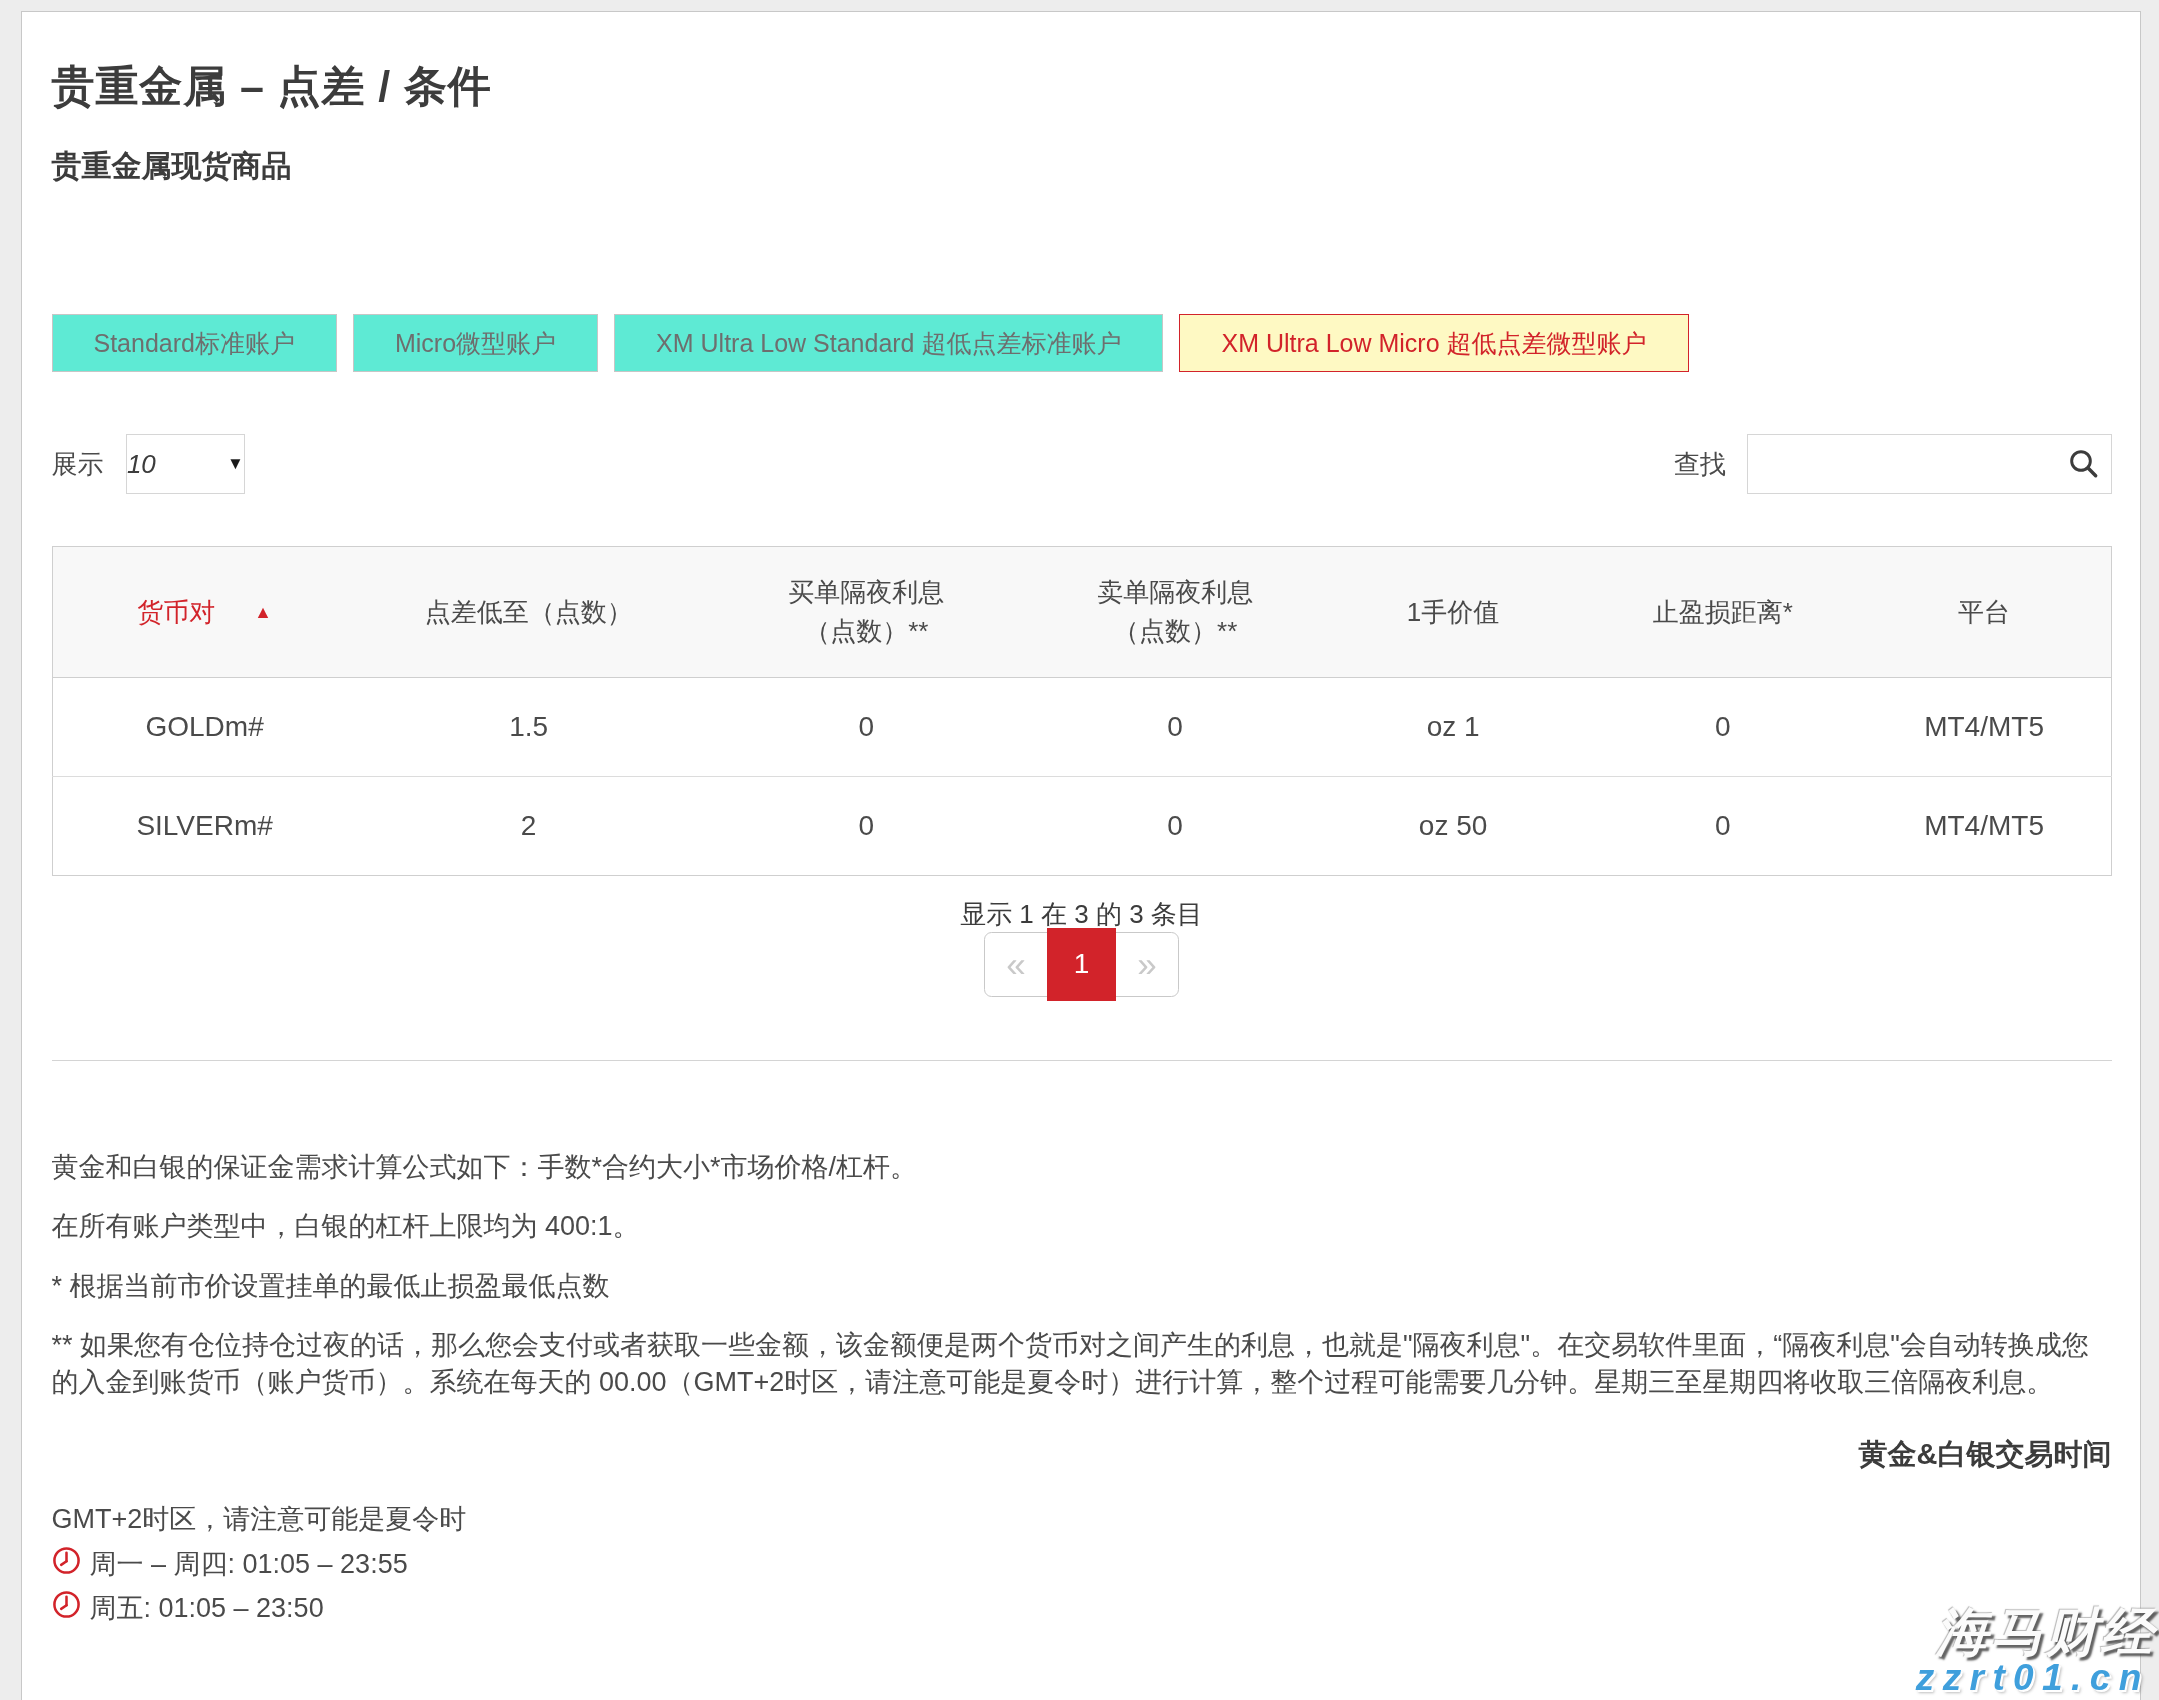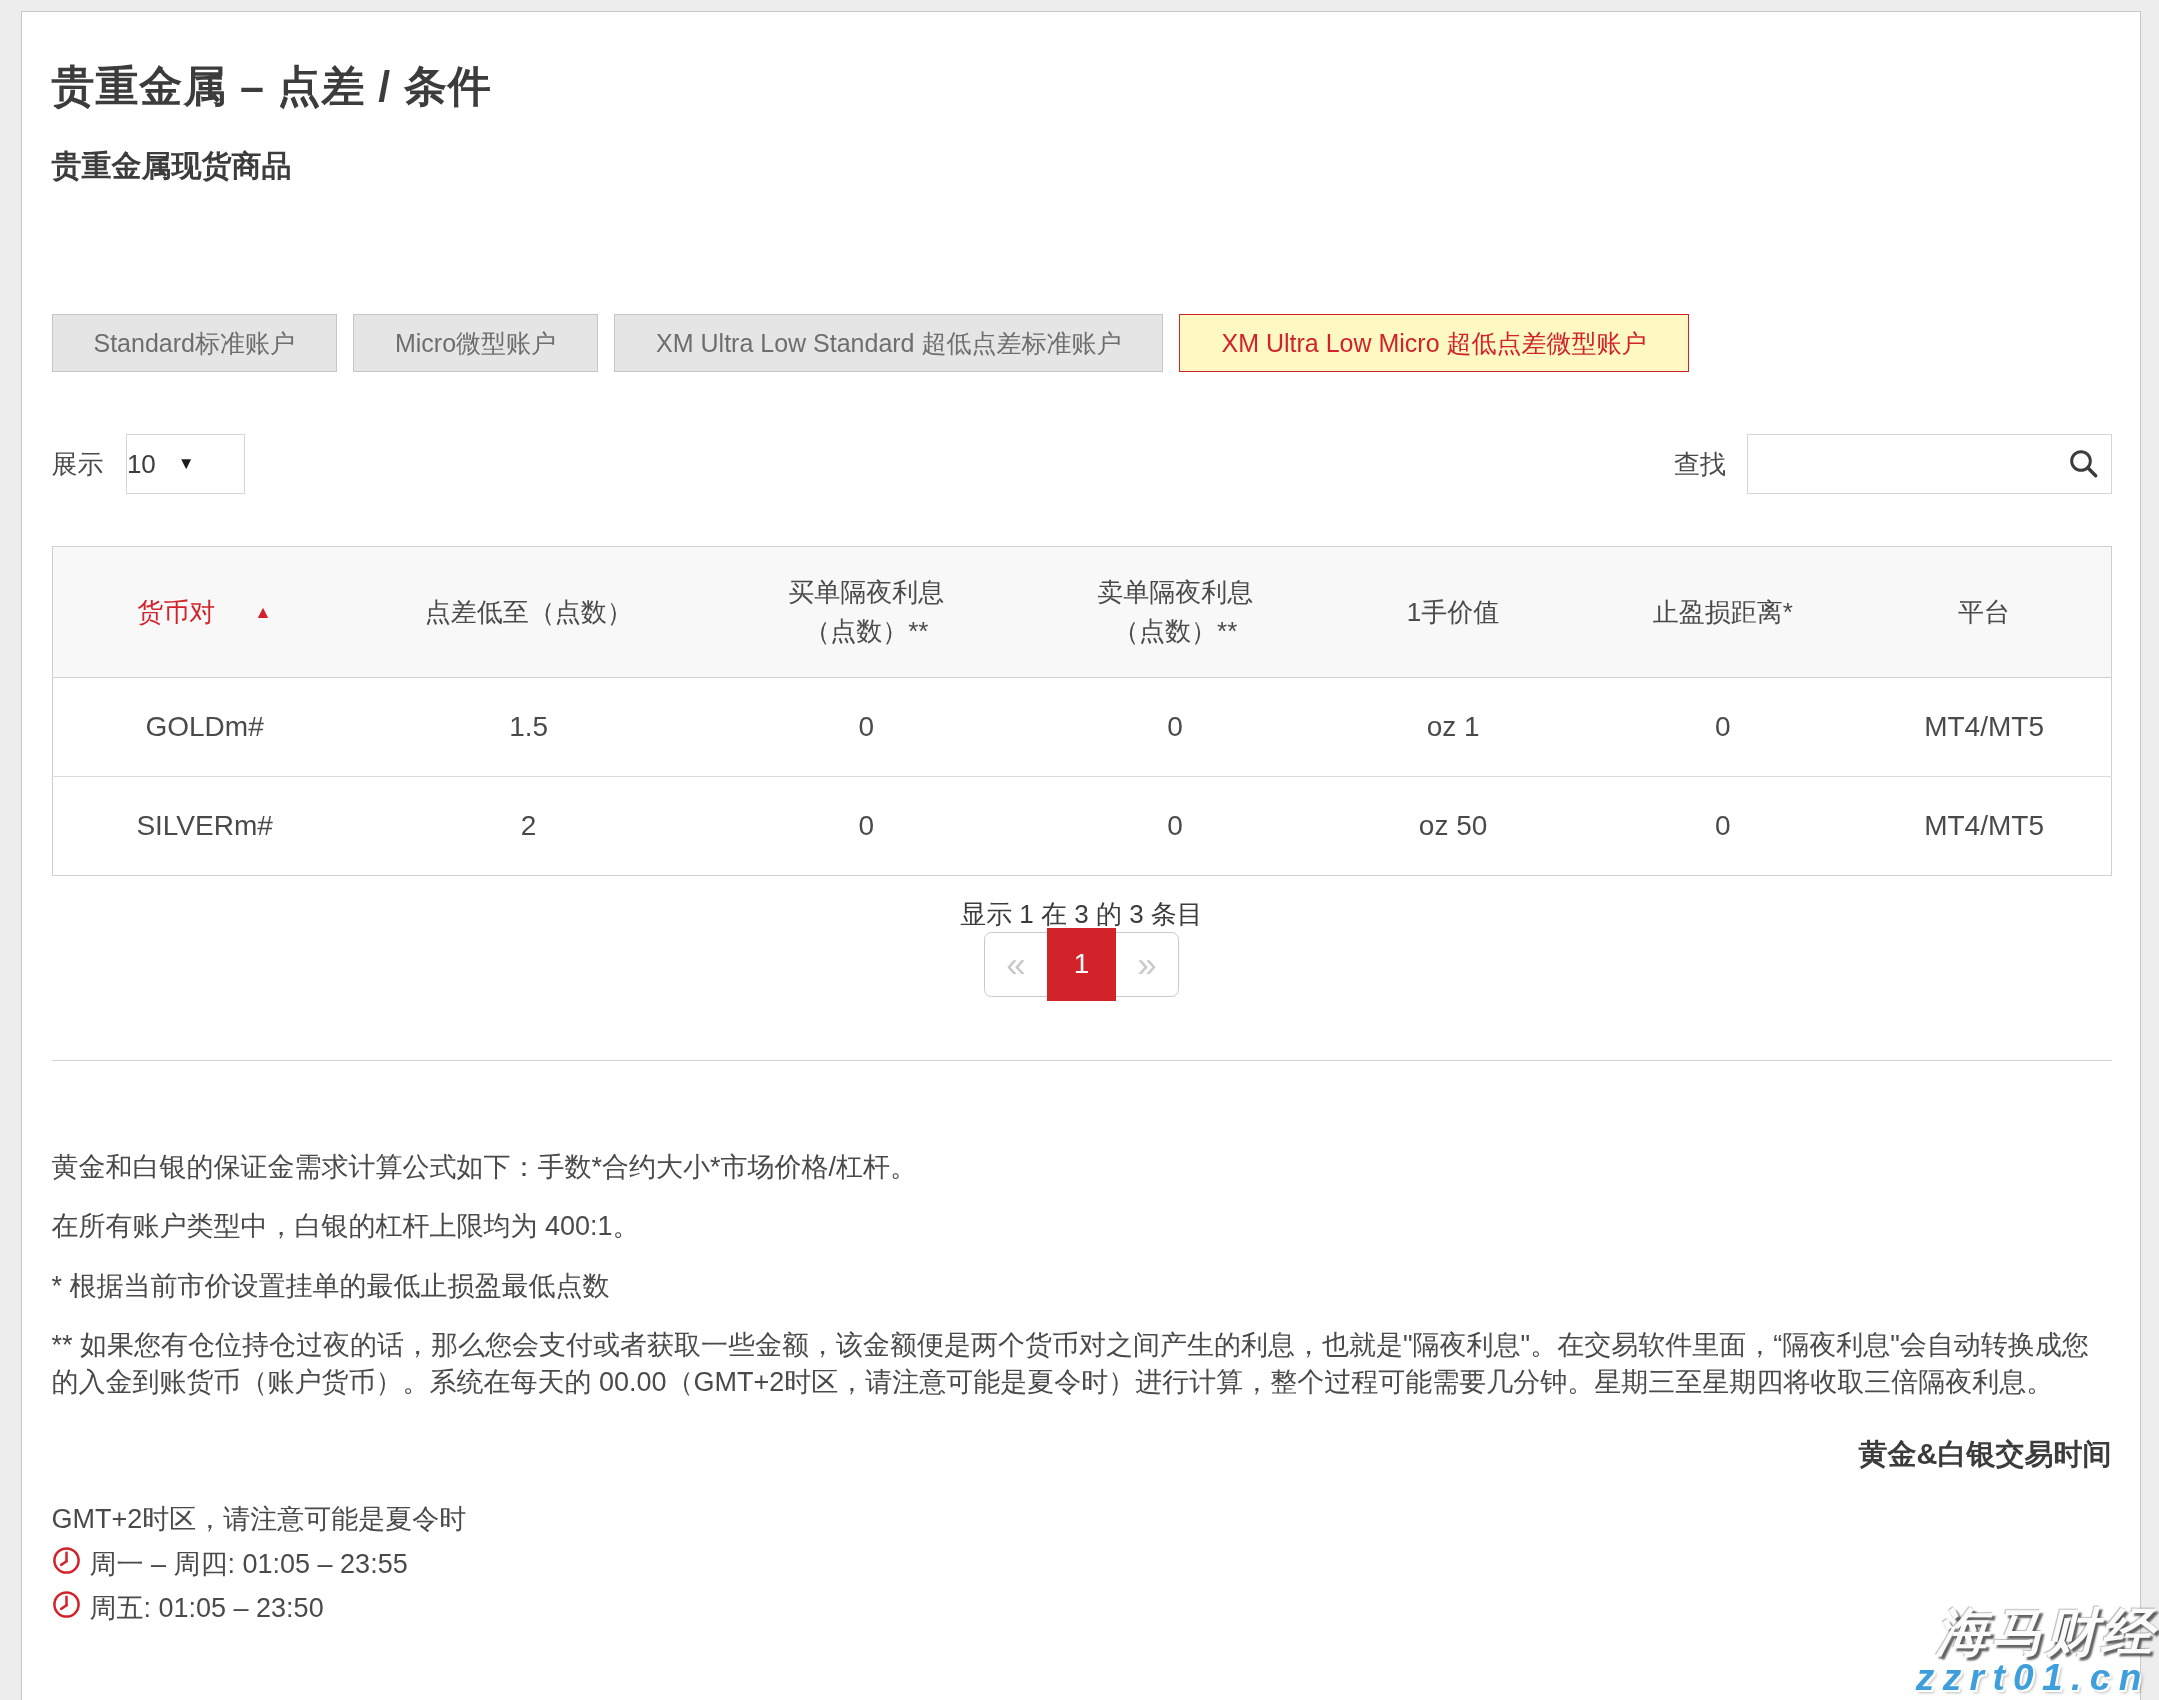--- a/index.html
+++ b/index.html
@@ -38,21 +38,21 @@
     margin-top: 127px;
   }
   .tab {
     height: 58px;
     display: flex;
     align-items: center;
     justify-content: center;
     padding: 0 41px;
     font-size: 25px;
     color: #6e6e6e;
-    background: #e5e5e5;
+    background: #5eead4;
     border: 0.9px solid #c6c6c6;
     cursor: pointer;
     white-space: nowrap;
   }
   .tab.active {
     background: #fef9c3;
     border: 1.9px solid #d2232a;
     color: #d2232a;
   }
   .controls {
@@ -62,25 +62,26 @@
     justify-content: space-between;
   }
   .ctl-left, .ctl-right { display: flex; align-items: center; }
   .ctl-label { font-size: 26px; color: #4a4a4a; }
   .select-box {
     margin-left: 22.4px;
     width: 119px; height: 60px;
     border: 1.9px solid #d6d6d6;
     display: flex;
     align-items: center;
-    justify-content: flex-start;
-    gap: 22px;
+    justify-content: space-between;
+    gap: 2px;
     font-size: 26px;
     color: #3c3c3c;
     cursor: pointer;
+    font-style: italic;
   }
   .caret { font-size: 17px; color: #1a1a1a; }
   .search-wrap {
     position: relative;
     margin-left: 20.5px;
     width: 365px; height: 60px;
   }
   .search-wrap input {
     width: 100%; height: 100%;
     border: 1.9px solid #d6d6d6;

